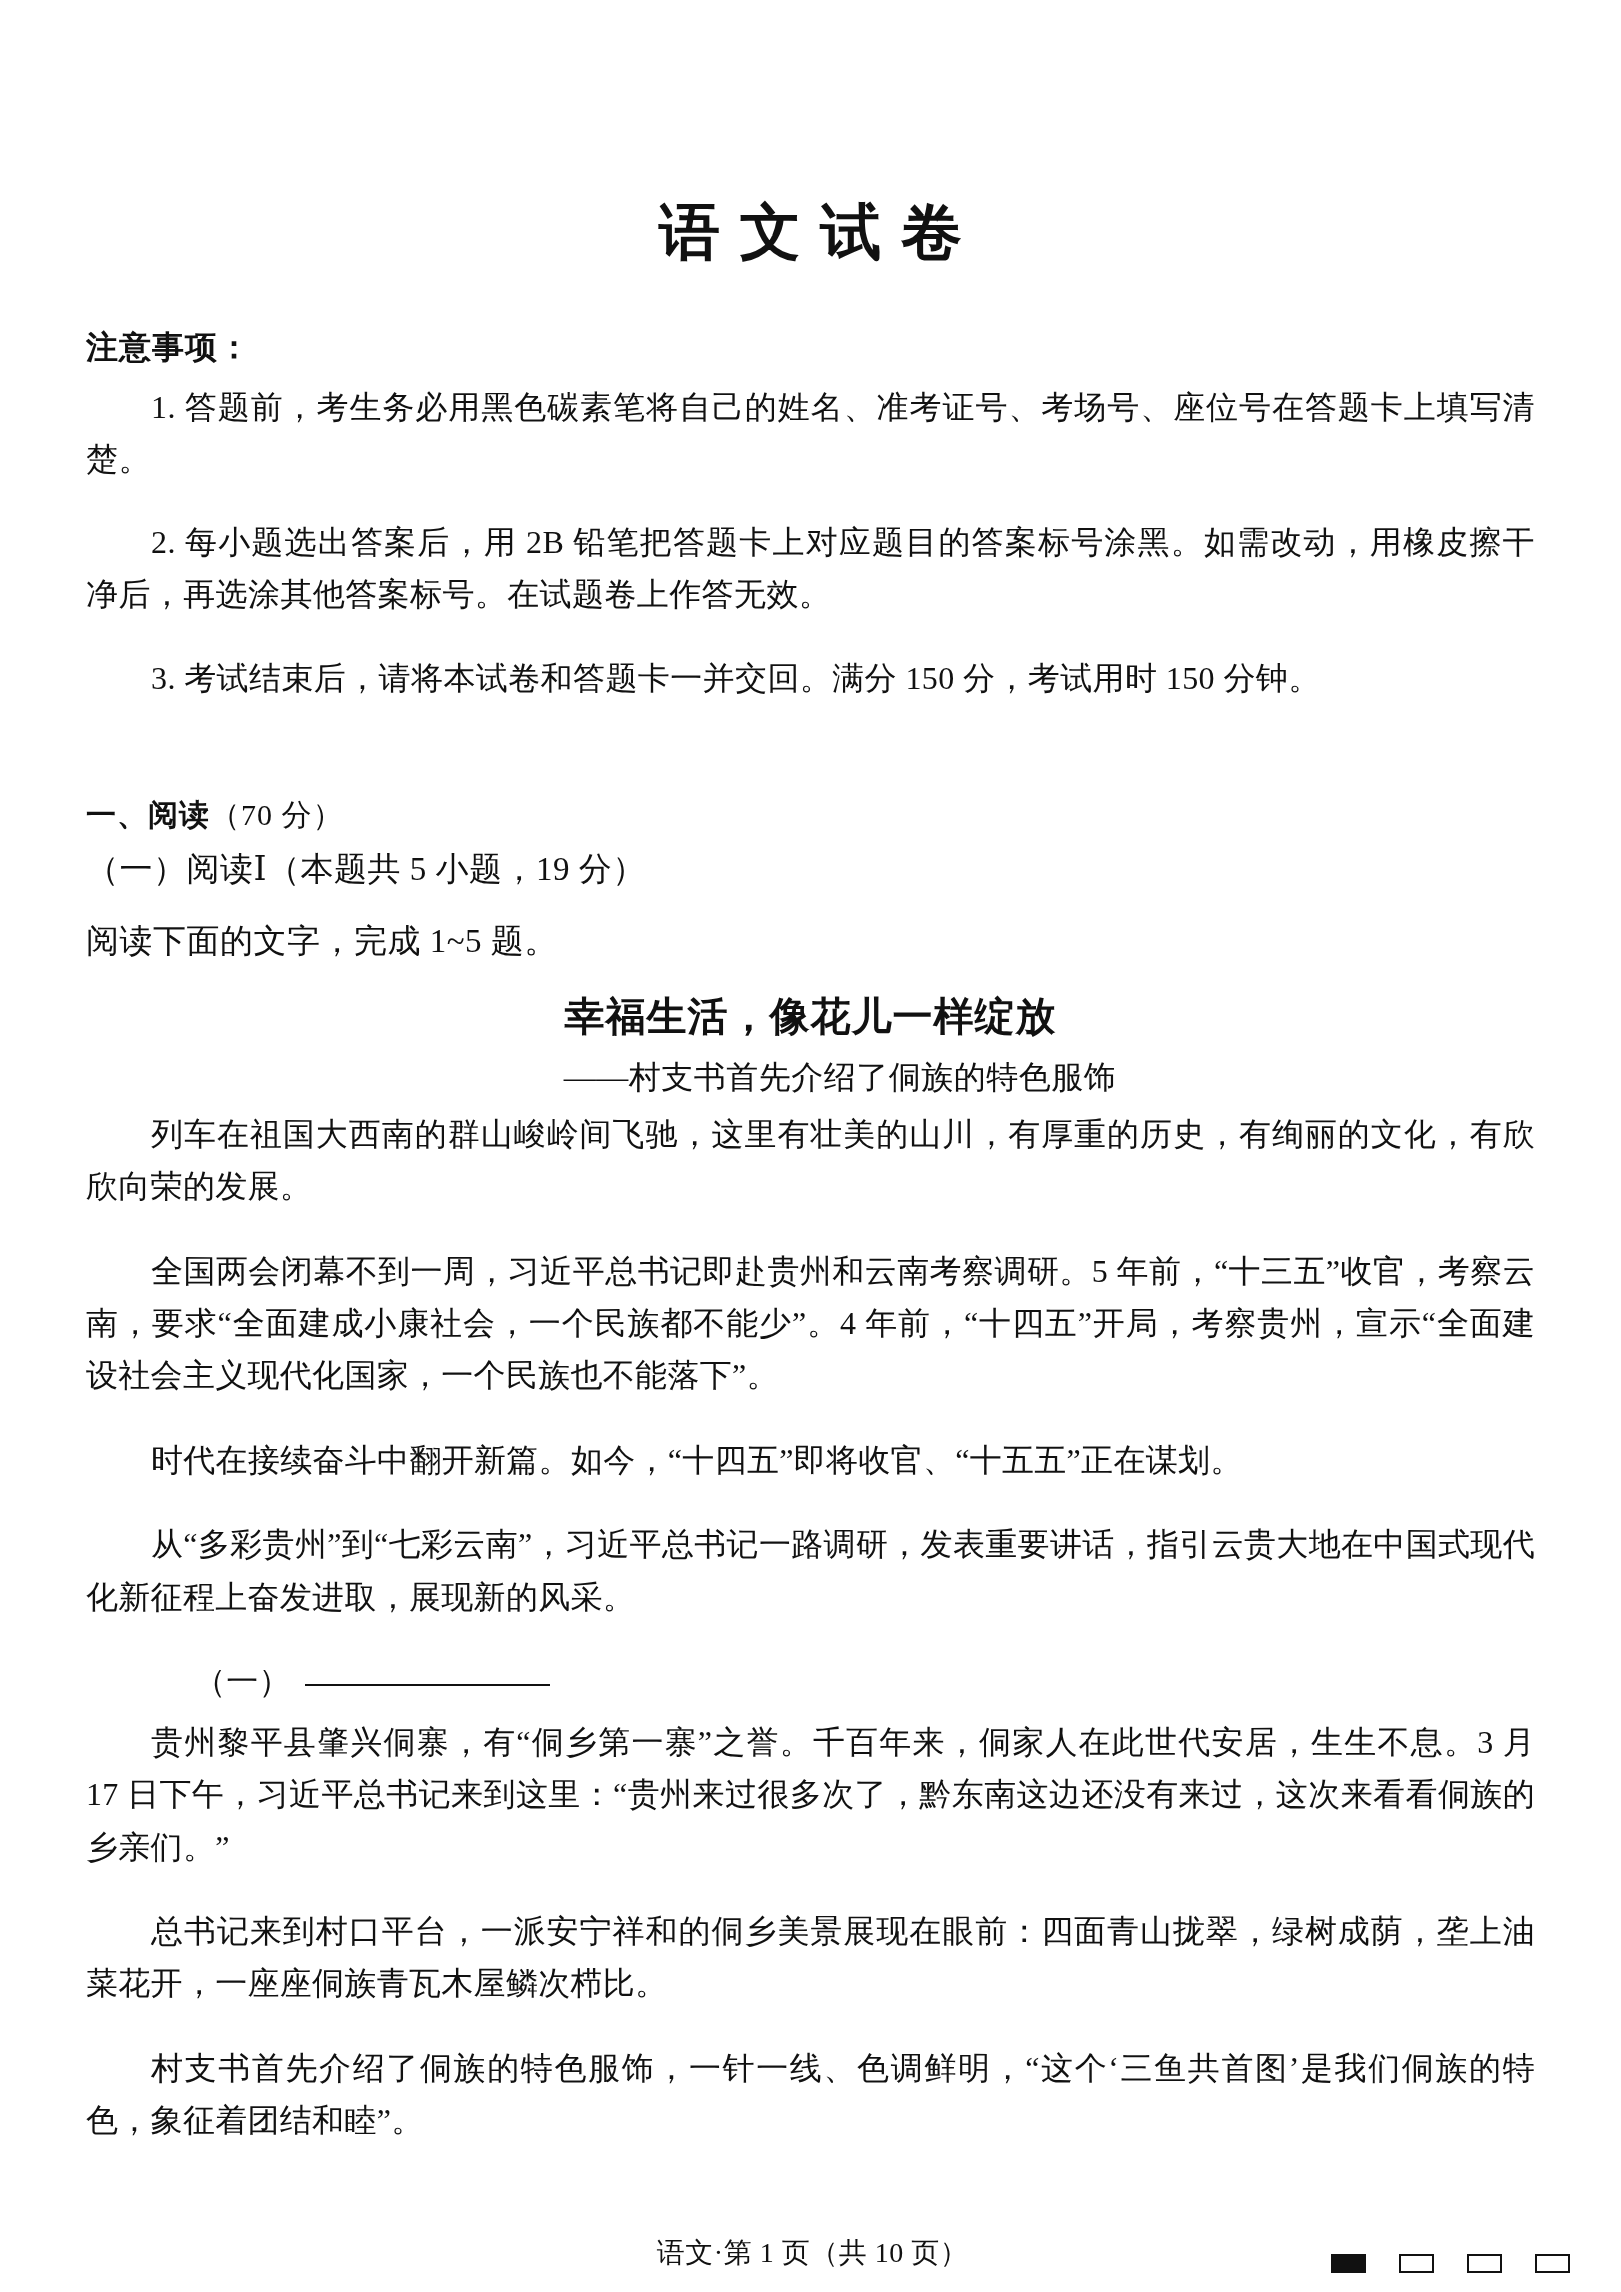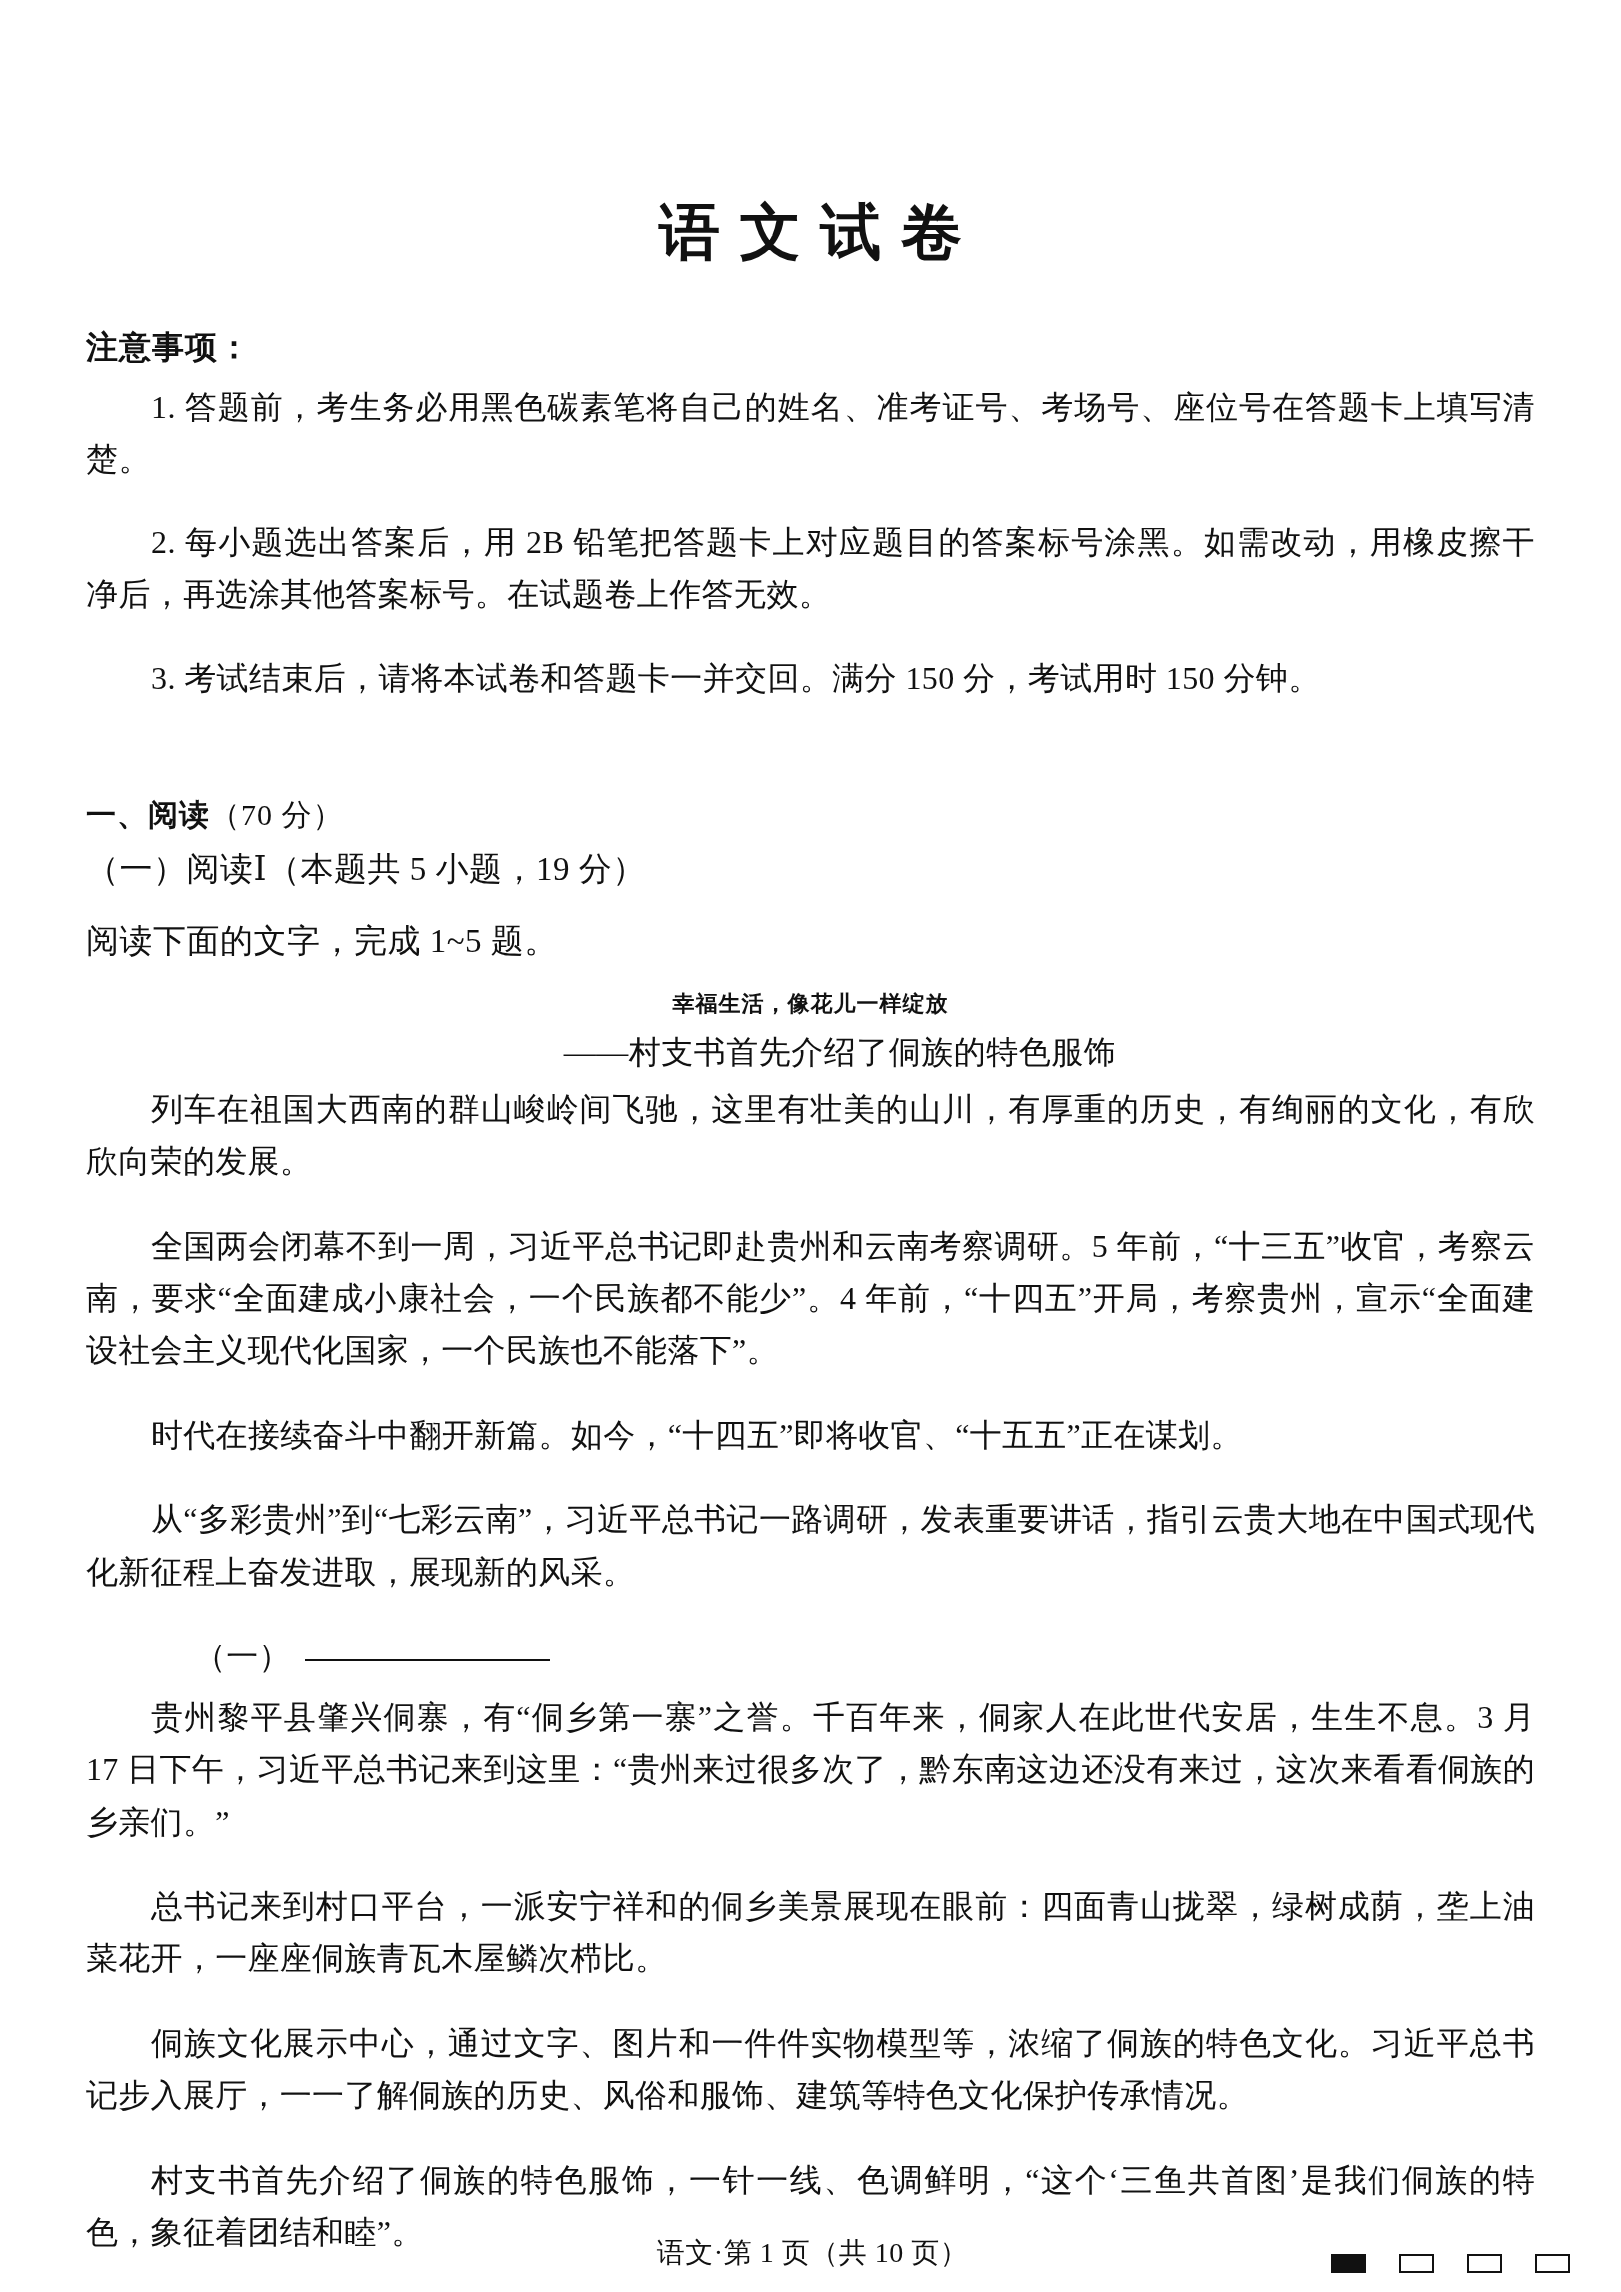--- a/index.html
+++ b/index.html
@@ -74,21 +74,21 @@
     line-height: 1.6;
     margin-top: 19px;
     letter-spacing: 0.5px;
   }
 
   
   .article-title {
     text-align: center;
     font-family: "DejaVu Sans", "Liberation Sans", sans-serif;
     font-weight: bold;
-    font-size: 22px;
+    font-size: 40px;
     margin-top: 21.6px;
     letter-spacing: 1px;
   }
   .article-subtitle {
     text-align: center;
     font-size: 32px;
     margin-top: 11.8px;
     letter-spacing: 0.5px;
     padding-left: 59px;
   }
@@ -181,21 +181,20 @@
   <p class="body-par">全国两会闭幕不到一周，习近平总书记即赴贵州和云南考察调研。5 年前，“十三五”收官，考察云南，要求“全面建成小康社会，一个民族都不能少”。4 年前，“十四五”开局，考察贵州，宣示“全面建设社会主义现代化国家，一个民族也不能落下”。</p>
   <p class="body-par">时代在接续奋斗中翻开新篇。如今，“十四五”即将收官、“十五五”正在谋划。</p>
   <p class="body-par">从“多彩贵州”到“七彩云南”，习近平总书记一路调研，发表重要讲话，指引云贵大地在中国式现代化新征程上奋发进取，展现新的风采。</p>
 
   <div class="blank-subheading">
     <span>（一）</span><span class="fill-blank"></span>
   </div>
 
   <p class="body-par">贵州黎平县肇兴侗寨，有“侗乡第一寨”之誉。千百年来，侗家人在此世代安居，生生不息。3 月 17 日下午，习近平总书记来到这里：“贵州来过很多次了，黔东南这边还没有来过，这次来看看侗族的乡亲们。”</p>
   <p class="body-par">总书记来到村口平台，一派安宁祥和的侗乡美景展现在眼前：四面青山拢翠，绿树成荫，垄上油菜花开，一座座侗族青瓦木屋鳞次栉比。</p>
-  <p class="body-par">侗族文化展示中心，通过文字、图片和一件件实物模型等，浓缩了侗族的特色文化。习近平总书记步入展厅，一一了解侗族的历史、风俗和服饰、建筑等特色文化保护传承情况。</p>
   <p class="body-par">村支书首先介绍了侗族的特色服饰，一针一线、色调鲜明，“这个‘三鱼共首图’是我们侗族的特色，象征着团结和睦”。</p>
 
   <div class="footer">
     <div class="footer-center">语文·第 1 页（共 10 页）</div>
     <div class="page-marks">
       <span class="mark filled"></span>
       <span class="mark"></span>
       <span class="mark"></span>
       <span class="mark"></span>
     </div>

